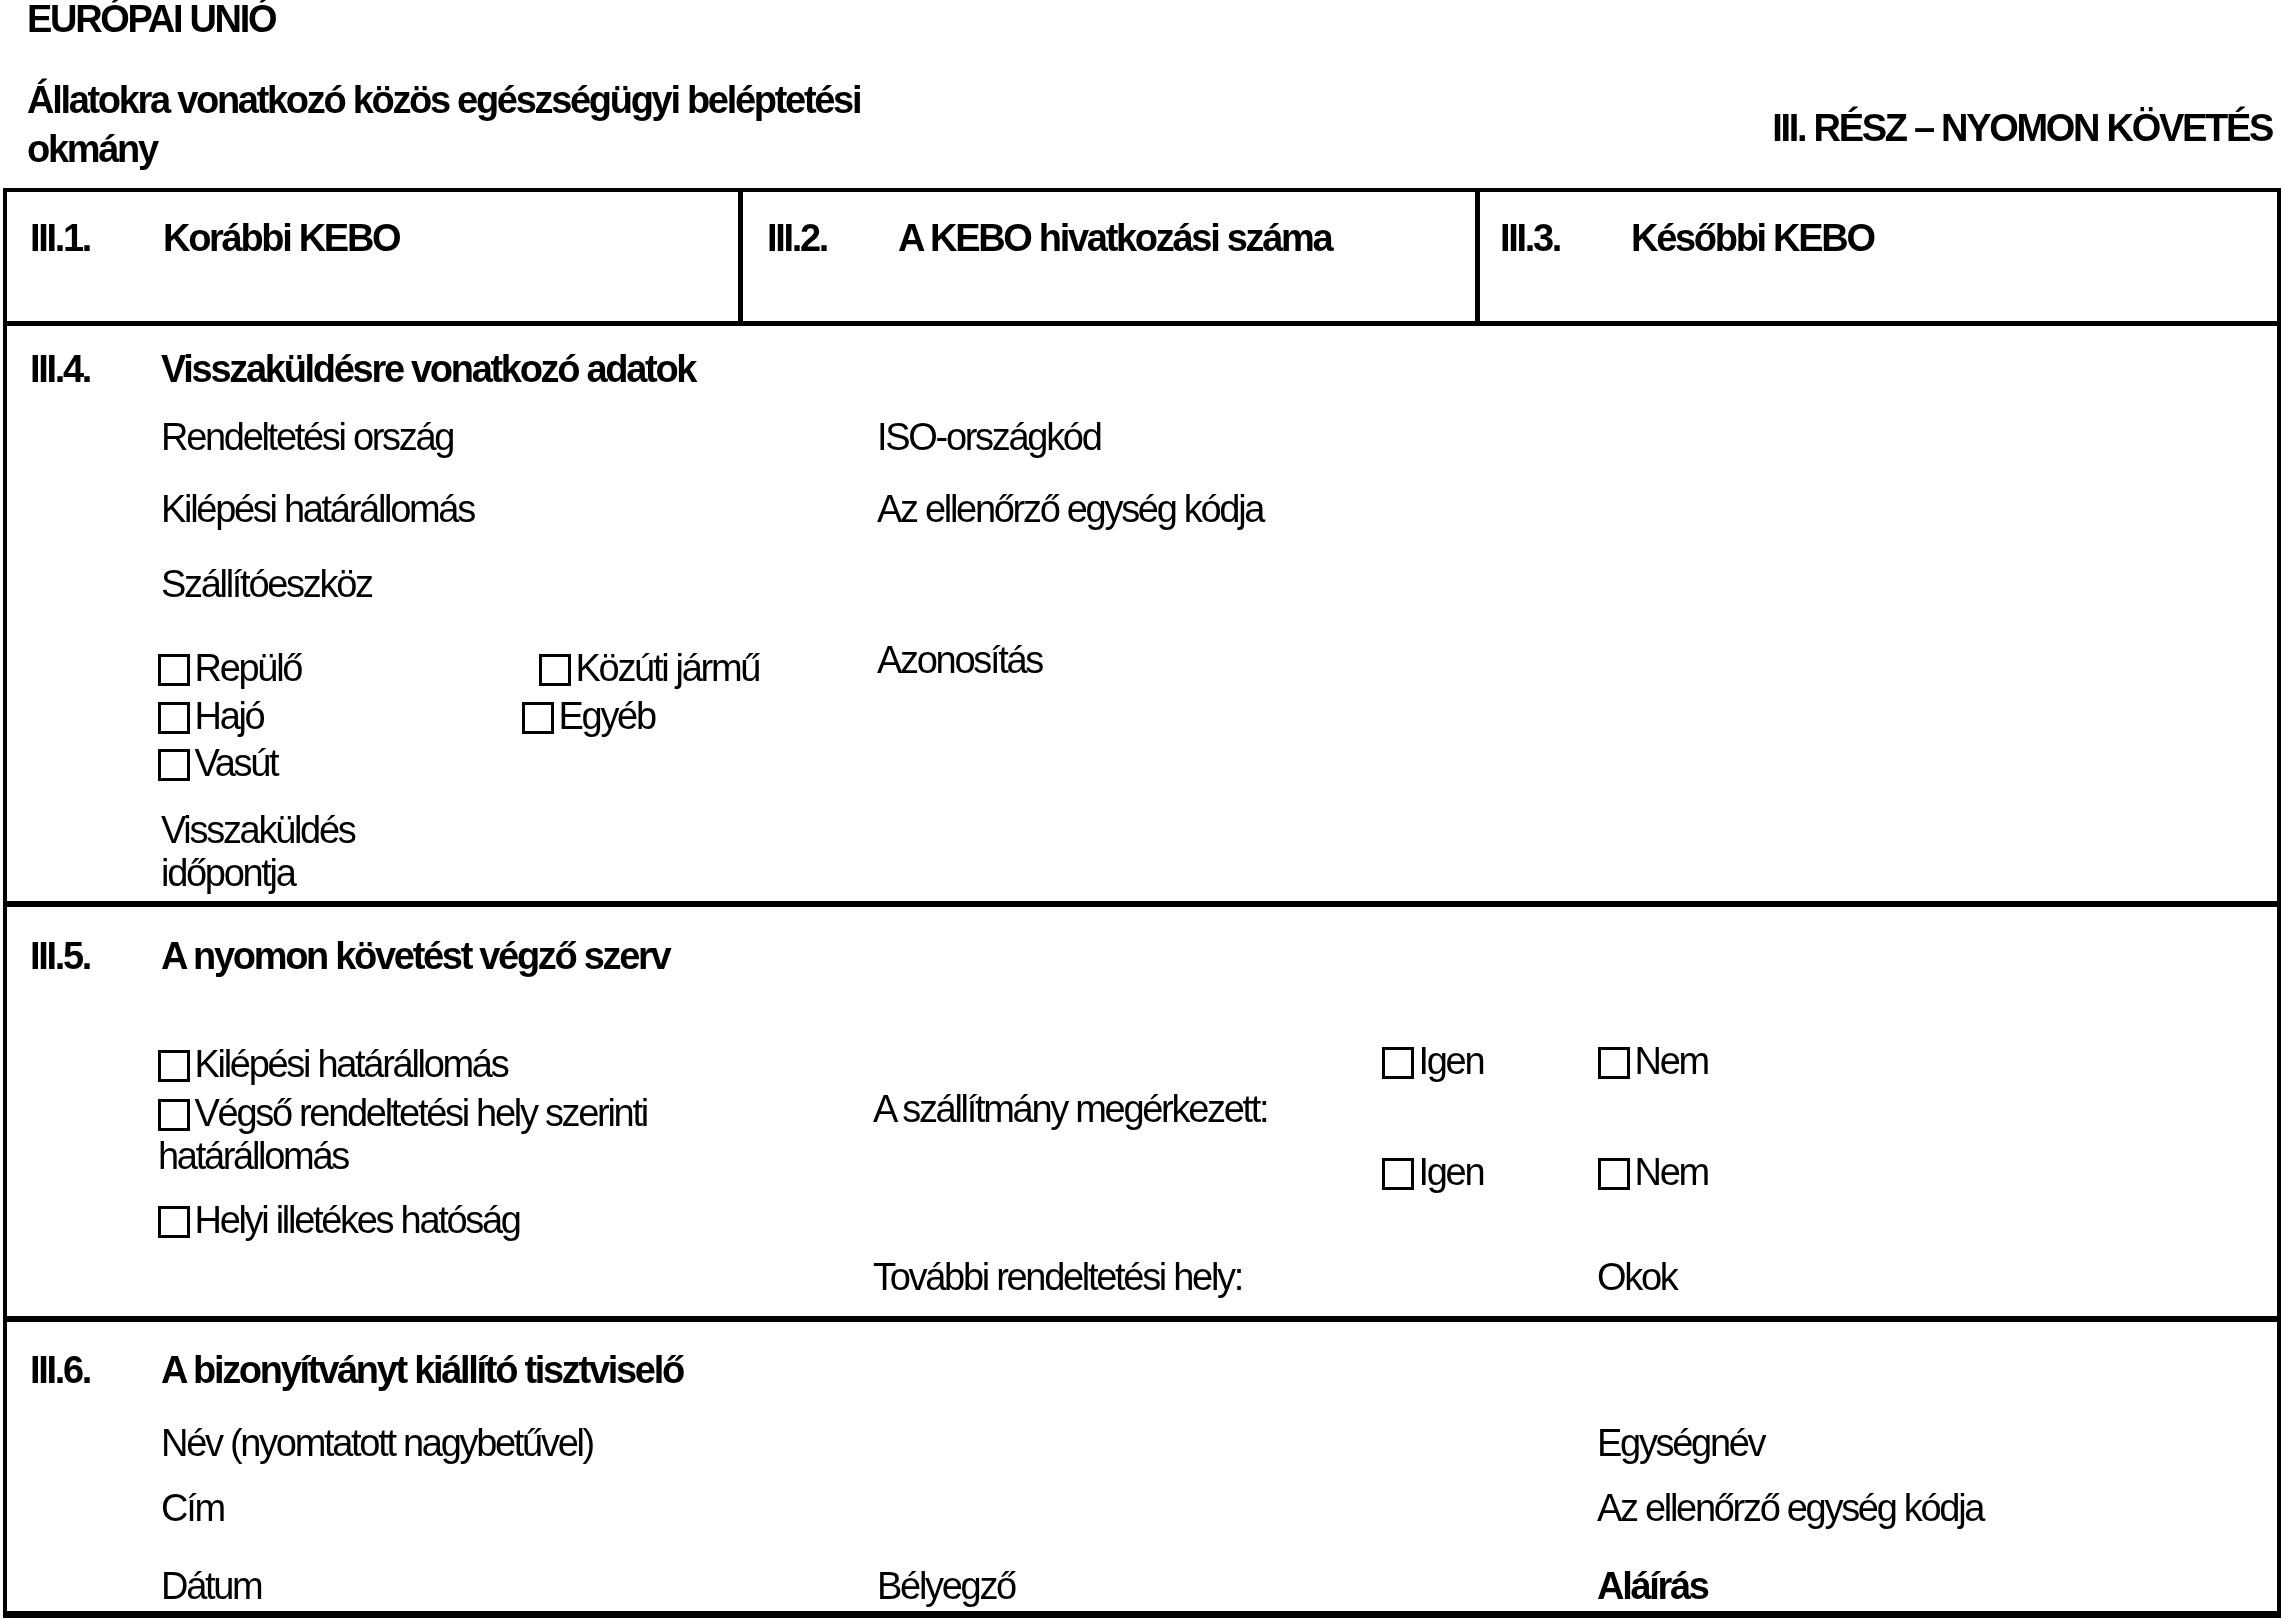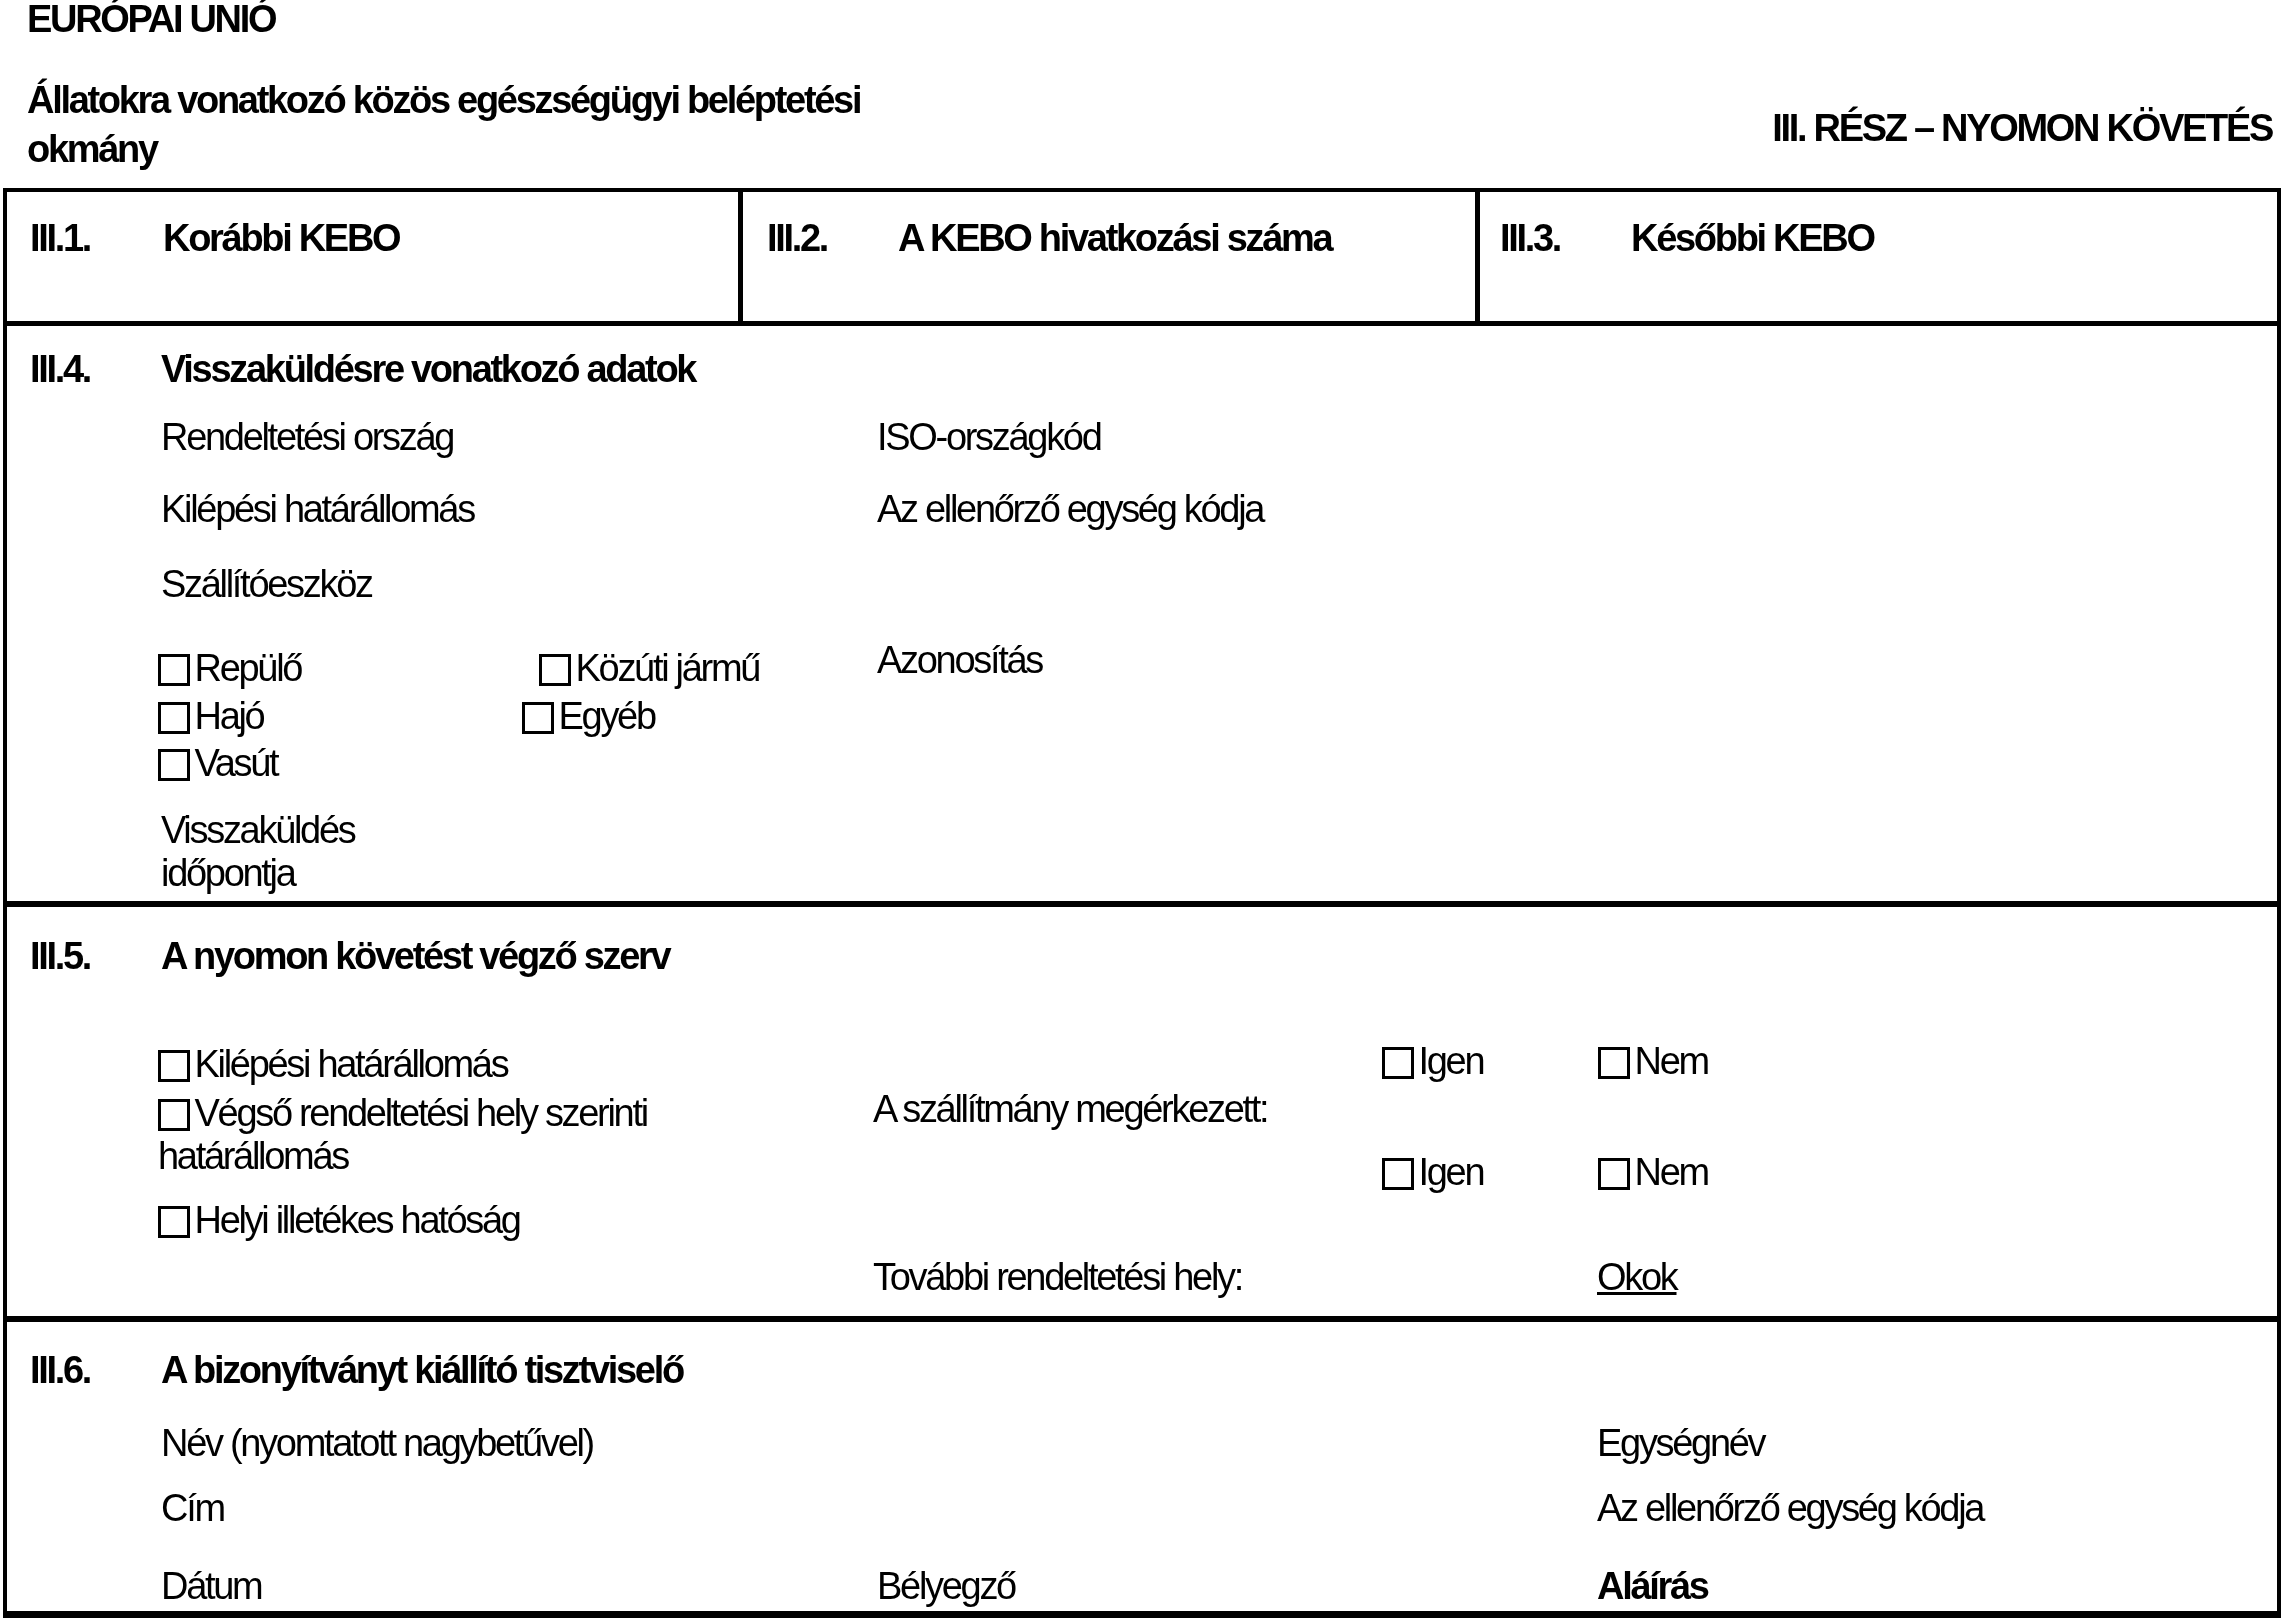--- a/index.html
+++ b/index.html
@@ -93,21 +93,21 @@
   <div class="t" style="left:158px; top:1199px;"><span class="cb"></span><span>Helyi illetékes hatóság</span></div>
 
   <div class="t" style="left:873px; top:1040px;margin-top:48px;">A szállítmány megérkezett:</div>
   <div class="t" style="left:1382px; top:1040px;"><span class="cb"></span><span>Igen</span></div>
   <div class="t" style="left:1598px; top:1040px;"><span class="cb"></span><span>Nem</span></div>
 
   <div class="t" style="left:1382px; top:1151px;"><span class="cb"></span><span>Igen</span></div>
   <div class="t" style="left:1598px; top:1151px;"><span class="cb"></span><span>Nem</span></div>
 
   <div class="t" style="left:873px; top:1256px;">További rendeltetési hely:</div>
-  <div class="t" style="left:1597px; top:1256px;text-decoration:underline;">Okok</div>
+  <div class="t" style="left:1597px; top:1256px;">Okok</div>
 
   <div class="t b" style="left:30px; top:1349px;">III.6.</div>
   <div class="t b" style="left:161px; top:1349px;">A bizonyítványt kiállító tisztviselő</div>
 
   <div class="t" style="left:161px; top:1422px;">Név (nyomtatott nagybetűvel)</div>
   <div class="t" style="left:1597px; top:1422px;">Egységnév</div>
 
   <div class="t" style="left:161px; top:1487px;">Cím</div>
   <div class="t" style="left:1597px; top:1487px;">Az ellenőrző egység kódja</div>
 

